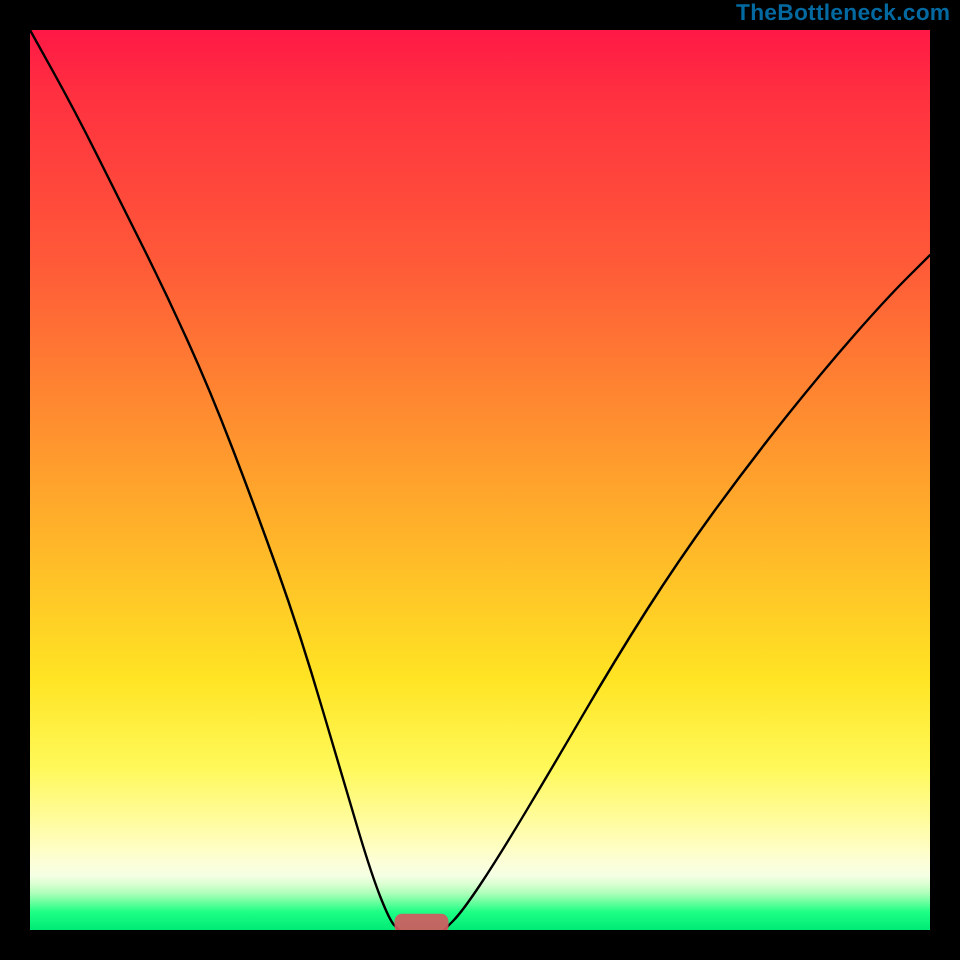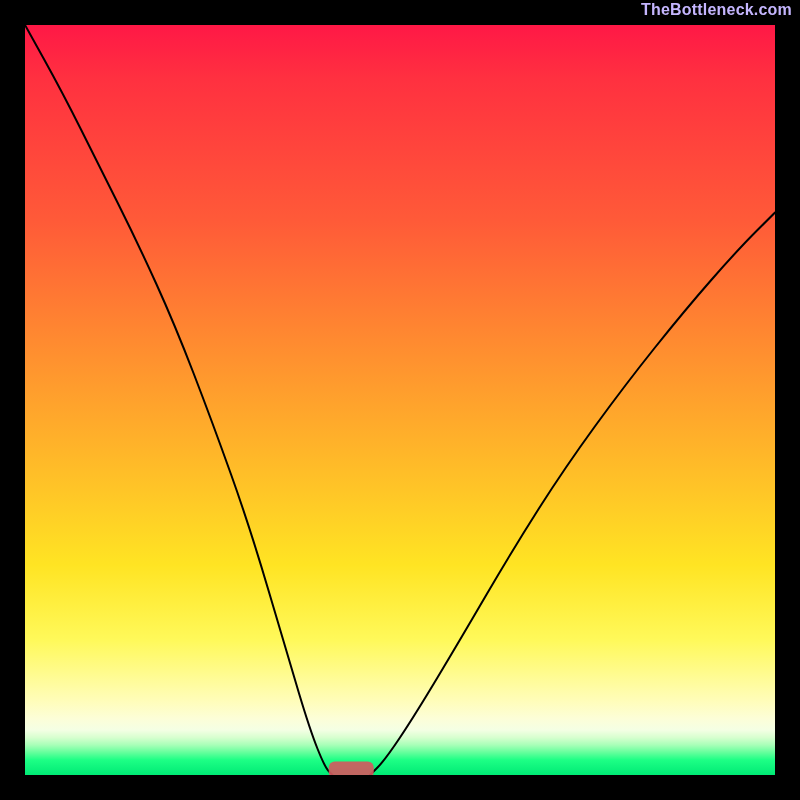--- a/index.html
+++ b/index.html
@@ -58,22 +58,22 @@
     stroke-linecap: round;
   }
   .marker {
     fill: #d15a60;
     opacity: 0.92;
   }
   .watermark {
     position: absolute;
     top: 1px;
     right: 8px;
-    color: #c4b5fd;
-    font-size: 16px;
+    color: #0369a1;
+    font-size: 19px;
     font-weight: 600;
     letter-spacing: 0.2px;
     user-select: none;
   }
 </style>
 </head>
 <body>
 
 <div class="stage">
 

